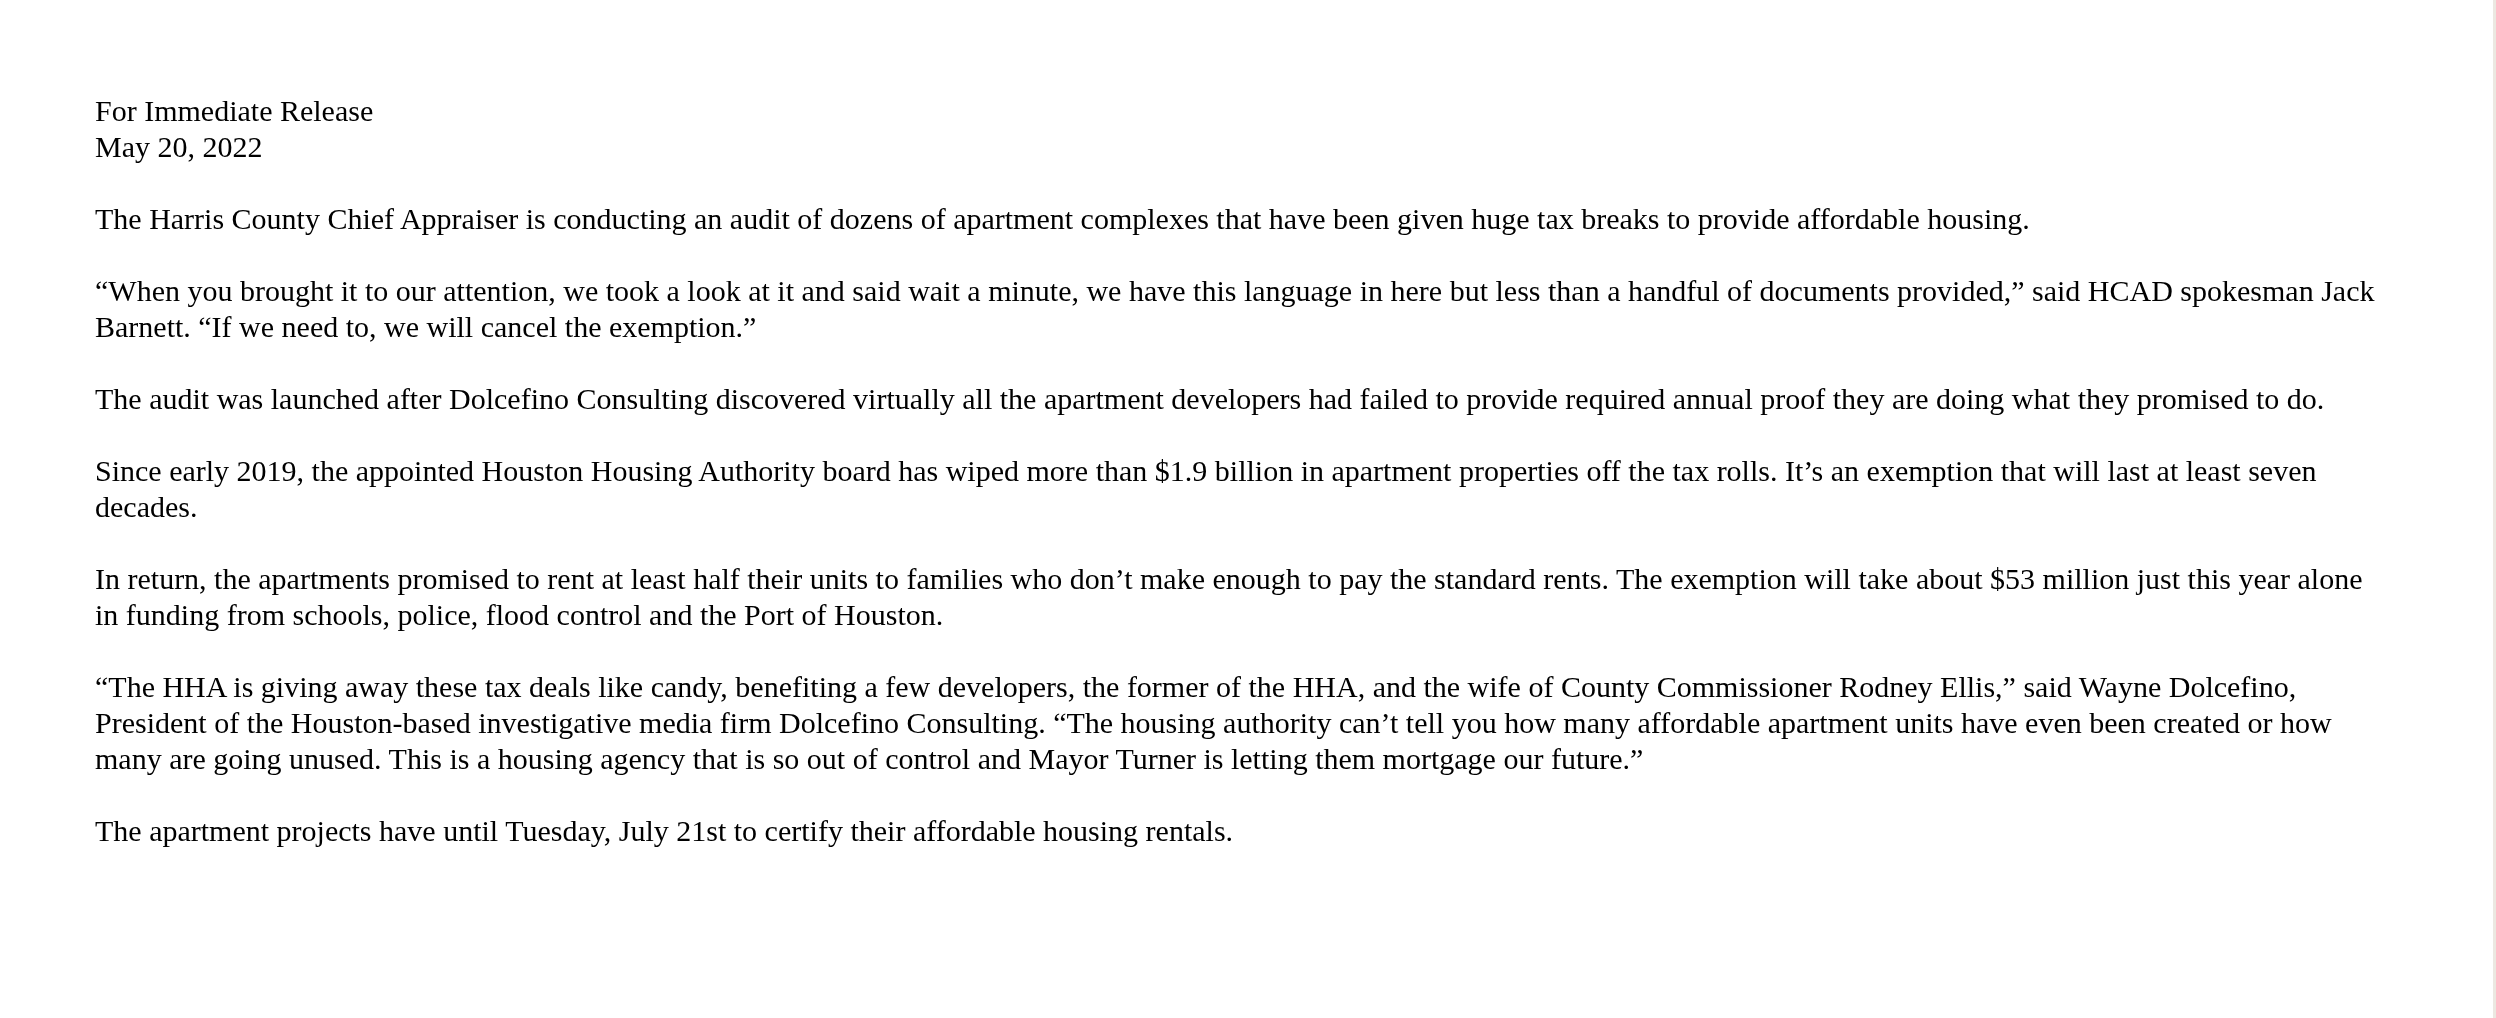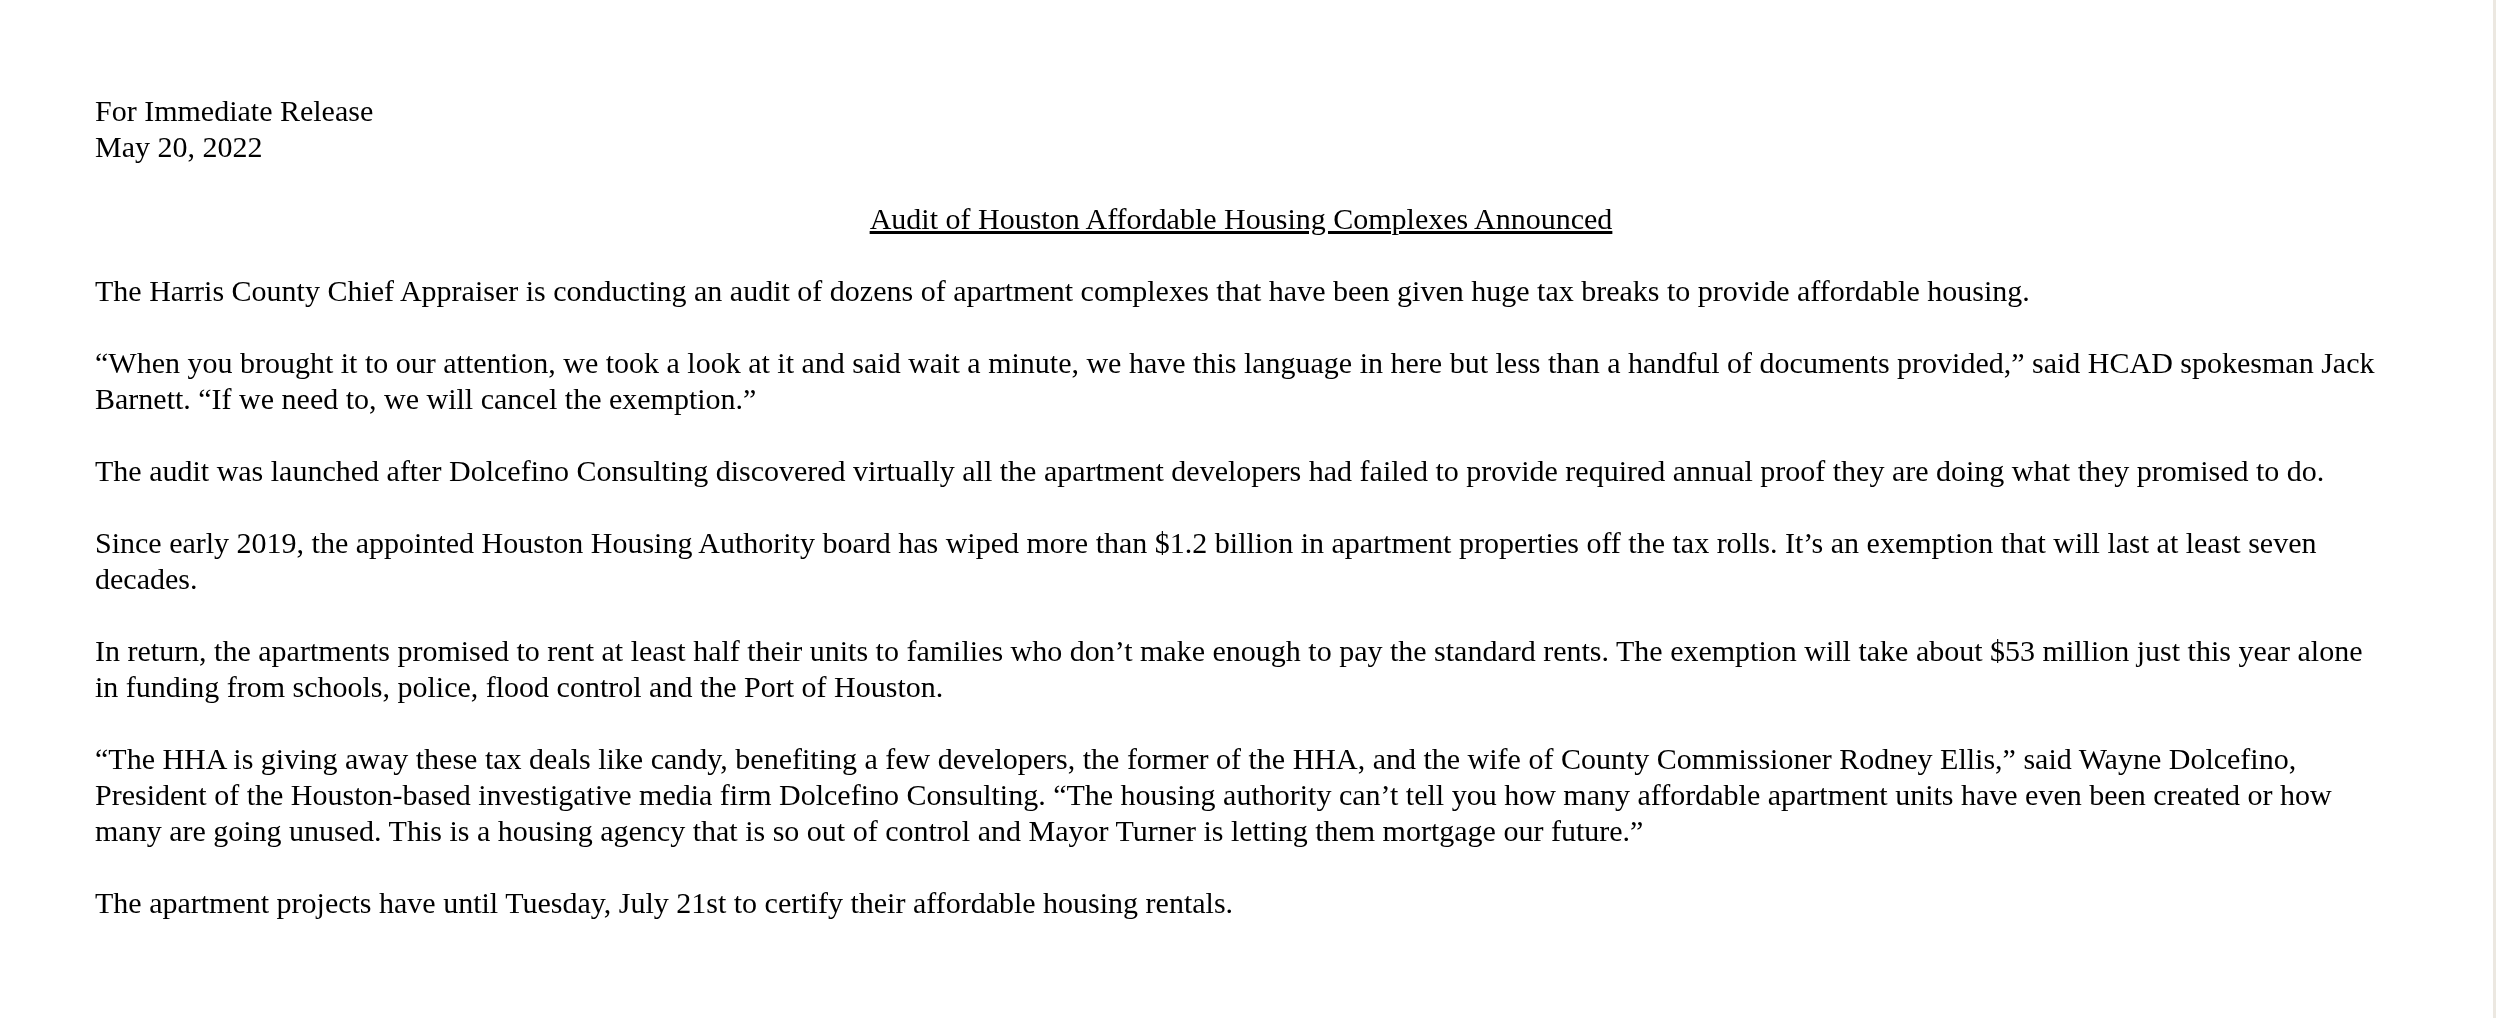--- a/index.html
+++ b/index.html
@@ -52,26 +52,25 @@
 <body>
 
 <div class="page">
   <div class="content">
 
     <div class="header-block">
       <div>For Immediate Release</div>
       <div>May 20, 2022</div>
     </div>
 
-    <h1 class="doc-title"><span class="underline">Audit of Houston Affordable Housing Complexes Announced</span></h1>
 
     <p>The Harris County Chief Appraiser is conducting an audit of dozens of apartment complexes that have been given huge tax breaks to provide affordable housing.</p>
     <p>“When you brought it to our attention, we took a look at it and said wait a minute, we have this language in here but less than a handful of documents provided,” said HCAD spokesman Jack Barnett. “If we need to, we will cancel the exemption.”</p>
     <p>The audit was launched after Dolcefino Consulting discovered virtually all the apartment developers had failed to provide required annual proof they are doing what they promised to do.</p>
-    <p>Since early 2019, the appointed Houston Housing Authority board has wiped more than $1.2 billion in apartment properties off the tax rolls. It’s an exemption that will last at least seven decades.</p>
+    <p>Since early 2019, the appointed Houston Housing Authority board has wiped more than $1.9 billion in apartment properties off the tax rolls. It’s an exemption that will last at least seven decades.</p>
     <p>In return, the apartments promised to rent at least half their units to families who don’t make enough to pay the standard rents. The exemption will take about $53 million just this year alone in funding from schools, police, flood control and the Port of Houston.</p>
     <p>“The HHA is giving away these tax deals like candy, benefiting a few developers, the former of the HHA, and the wife of County Commissioner Rodney Ellis,” said Wayne Dolcefino, President of the Houston-based investigative media firm Dolcefino Consulting. “The housing authority can’t tell you how many affordable apartment units have even been created or how many are going unused. This is a housing agency that is so out of control and Mayor Turner is letting them mortgage our future.”</p>
     <p>The apartment projects have until Tuesday, July 21st to certify their affordable housing rentals.</p>
 
   </div>
 
   <div class="right-edge-strip"></div>
 </div>
 
 </body></html>

